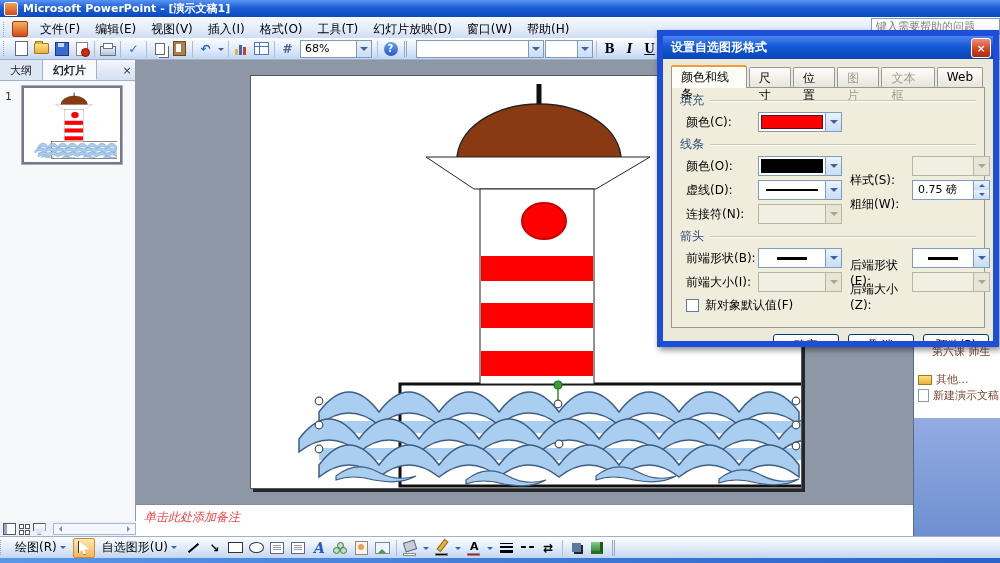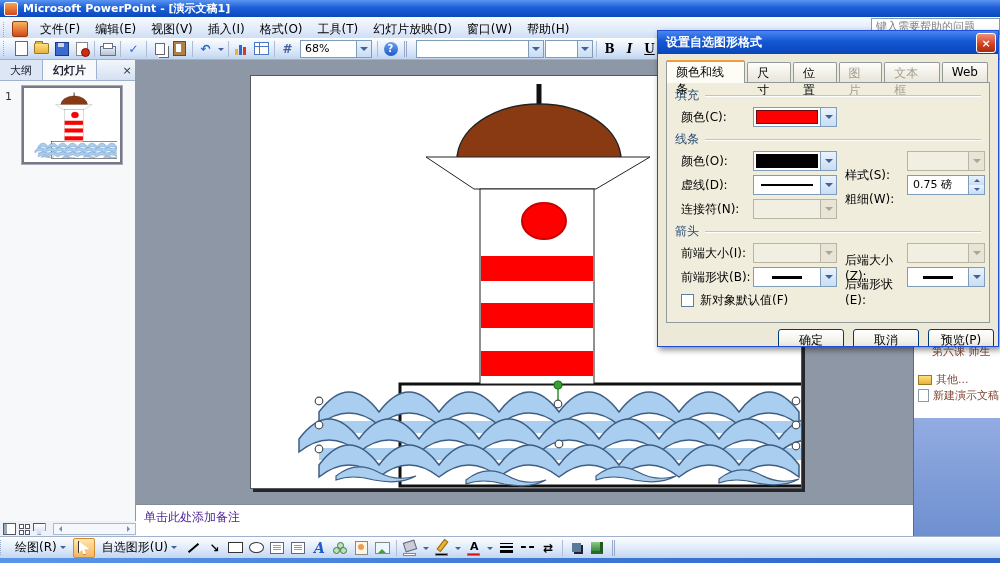--- a/index.html
+++ b/index.html
@@ -58,21 +58,21 @@
   .thumb{position:absolute;left:22px;top:26px;width:96px;height:74px;background:#fff;border:2px solid #778;outline:1px solid #aab;display:flex;align-items:center;justify-content:center;}
   
   .slidebox{position:absolute;left:250px;top:75px;width:550px;height:412px;background:#fff;border:1px solid #55595f;box-shadow:3px 3px 0 #24262a;box-sizing:content-box;}
   
   .taskpane{position:absolute;left:913px;top:60px;width:87px;height:476px;background:#fff;border-left:1px solid #5a6b8c;box-sizing:border-box;overflow:hidden;}
   .tp-item{position:absolute;left:4px;color:#7d4332;font-size:11px;white-space:nowrap;display:flex;align-items:center;gap:4px;}
   .tp-blue{position:absolute;left:0;right:0;top:358px;bottom:0;background:linear-gradient(180deg,#93ace2,#6e8fd0);}
   .i-folder2{width:12px;height:8px;background:linear-gradient(#ffe080,#e8b23c);border:1px solid #9a7a20;flex:none;}
   .i-doc{width:9px;height:11px;background:#fff;border:1px solid #8899aa;flex:none;}
   
-  .notes{position:absolute;left:136px;top:504px;width:777px;height:32px;background:#fff;border-top:1px solid #848c98;box-sizing:border-box;color:#4c1d95;}
+  .notes{position:absolute;left:136px;top:504px;width:777px;height:32px;background:#fff;border-top:1px solid #848c98;box-sizing:border-box;color:#ef4444;font-style:italic;}
   .notes span{display:block;padding:4px 0 0 8px;font-size:12px;}
   
   .viewrow{position:absolute;left:0;top:521px;width:136px;height:15px;background:#eef2f8;display:flex;align-items:center;gap:3px;padding-left:3px;box-sizing:border-box;}
   .v-normal{width:12px;height:10px;border:1px solid #556;background:#fff;position:relative;}
   .v-normal:before{content:"";position:absolute;left:0;top:0;bottom:0;width:3px;background:#9ab;}
   .v-sorter{width:12px;height:10px;display:grid;grid-template-columns:5px 5px;grid-gap:1px;}
   .v-sorter i{background:#fff;border:1px solid #556;height:3px;display:block;}
   .v-show{width:12px;height:10px;border:1px solid #556;background:linear-gradient(#fff,#cdd8ee);clip-path:polygon(0 0,100% 0,100% 70%,65% 70%,65% 100%,35% 100%,35% 70%,0 70%);}
   .mini-scroll{margin-left:4px;width:92px;height:12px;background:#f4f7fb;border:1px solid #aab8cc;display:flex;align-items:center;justify-content:space-between;padding:0 2px;box-sizing:border-box;}
   .tri-l{width:0;height:0;border:3px solid transparent;border-right-color:#7a8cb0;}
@@ -99,21 +99,21 @@
   .d-bucket{width:10px;height:8px;background:#c8cdd8;border:1px solid #667;transform:rotate(-18deg);margin-bottom:4px;}
   .d-pencil{width:3px;height:11px;background:#e8b23c;border:1px solid #997018;transform:rotate(38deg);margin-bottom:4px;}
   .d-afont{font-weight:bold;font-size:11px;margin-bottom:3px;line-height:1;}
   .d-lstyle{width:13px;height:10px;display:flex;flex-direction:column;justify-content:space-between;}
   .d-lstyle i{display:block;background:#000;}
   .d-dstyle{width:13px;height:1px;border-top:2px dashed #000;}
   .d-shadow{width:9px;height:9px;background:#5a7a9a;box-shadow:2px 2px 0 #223;}
   .d-3d{width:9px;height:9px;background:linear-gradient(#8cc88c,#3a8a3a);border-right:3px solid #1e5a1e;border-bottom:3px solid #2a6a2a;}
   .bottomstrip{position:absolute;left:0;top:558px;width:100%;height:5px;background:linear-gradient(90deg,#5a96e8,#2a62c8);}
   
-  .dialog{position:absolute;left:657px;top:30px;width:342px;height:317px;z-index:50;background:#ece9d8;border:1px solid #1d4ed8;
+  .dialog{position:absolute;left:657px;top:30px;width:342px;height:317px;z-index:50;background:#ece9d8;border:6px solid #1d4ed8;
     box-shadow:2px 3px 6px rgba(0,0,0,.45);box-sizing:border-box;overflow:hidden;}
   .dlg-title{height:23px;background:linear-gradient(180deg,#4a86f0,#1458d4 45%,#0846b8);display:flex;align-items:center;color:#fff;
     font-weight:bold;font-size:12px;padding-left:8px;position:relative;}
   .dlg-close{position:absolute;right:2px;top:2px;width:18px;height:18px;border:1px solid #fff;border-radius:3px;
     background:linear-gradient(#f09078,#d44424 55%,#a82c10);color:#fff;font-size:11px;font-weight:bold;display:flex;align-items:center;justify-content:center;}
   .tabstrip{display:flex;align-items:flex-end;margin:6px 8px 0 8px;border-bottom:1px solid #919b9c;height:22px;font-size:12px;}
   .dtab{padding:2px 9px;border:1px solid #919b9c;border-bottom:none;background:linear-gradient(#fdfdfb,#e8e5d8);margin-right:2px;border-radius:2px 2px 0 0;height:15px;}
   .dtab.active{background:#fdfdf6;border-top:2px solid #ef9c3c;position:relative;top:1px;height:17px;font-weight:normal;}
   .dtab.disabled{color:#a39f8d;}
   .dlg-page{margin:0 8px;border:1px solid #919b9c;border-top:none;background:#f0eddd;padding-top:2px;height:240px;box-sizing:border-box;}
@@ -521,55 +521,55 @@
               <span class="tri-d"></span>
             </span>
         </span>
       </div>
 
       <div class="gcap">
         <span>箭头</span>
           <span class="hr"></span>
       </div>
       <div class="drow">
-        <span class="dl1">前端大小(I):</span>
-        <span class="combo disabled">
-          <span class="cnt"></span>
-          <span class="dd-btn">
-              <span class="tri-d"></span>
-            </span>
-        </span>
-        <span class="dl2">后端大小(Z):</span>
-        <span class="combo w78 disabled">
-          <span class="cnt"></span>
-          <span class="dd-btn">
-              <span class="tri-d"></span>
-            </span>
-        </span>
-      </div>
-      <div class="drow">
         <span class="dl1">前端形状(B):</span>
         <span class="combo">
           <span class="cnt">
               <i class="lineglyph short"></i>
             </span>
           <span class="dd-btn">
               <span class="tri-d"></span>
             </span>
         </span>
         <span class="dl2">后端形状(E):</span>
         <span class="combo w78">
           <span class="cnt">
               <i class="lineglyph short"></i>
             </span>
           <span class="dd-btn">
               <span class="tri-d"></span>
             </span>
         </span>
       </div>
+      <div class="drow">
+        <span class="dl1">前端大小(I):</span>
+        <span class="combo disabled">
+          <span class="cnt"></span>
+          <span class="dd-btn">
+              <span class="tri-d"></span>
+            </span>
+        </span>
+        <span class="dl2">后端大小(Z):</span>
+        <span class="combo w78 disabled">
+          <span class="cnt"></span>
+          <span class="dd-btn">
+              <span class="tri-d"></span>
+            </span>
+        </span>
+      </div>
       <div class="chkrow">
         <span class="chk"></span>
         <span>新对象默认值(F)</span>
       </div>
     </div>
 
     <div class="dlg-btns">
       <span class="xpbtn">确定</span>
       <span class="xpbtn">取消</span>
       <span class="xpbtn">预览(P)</span>

